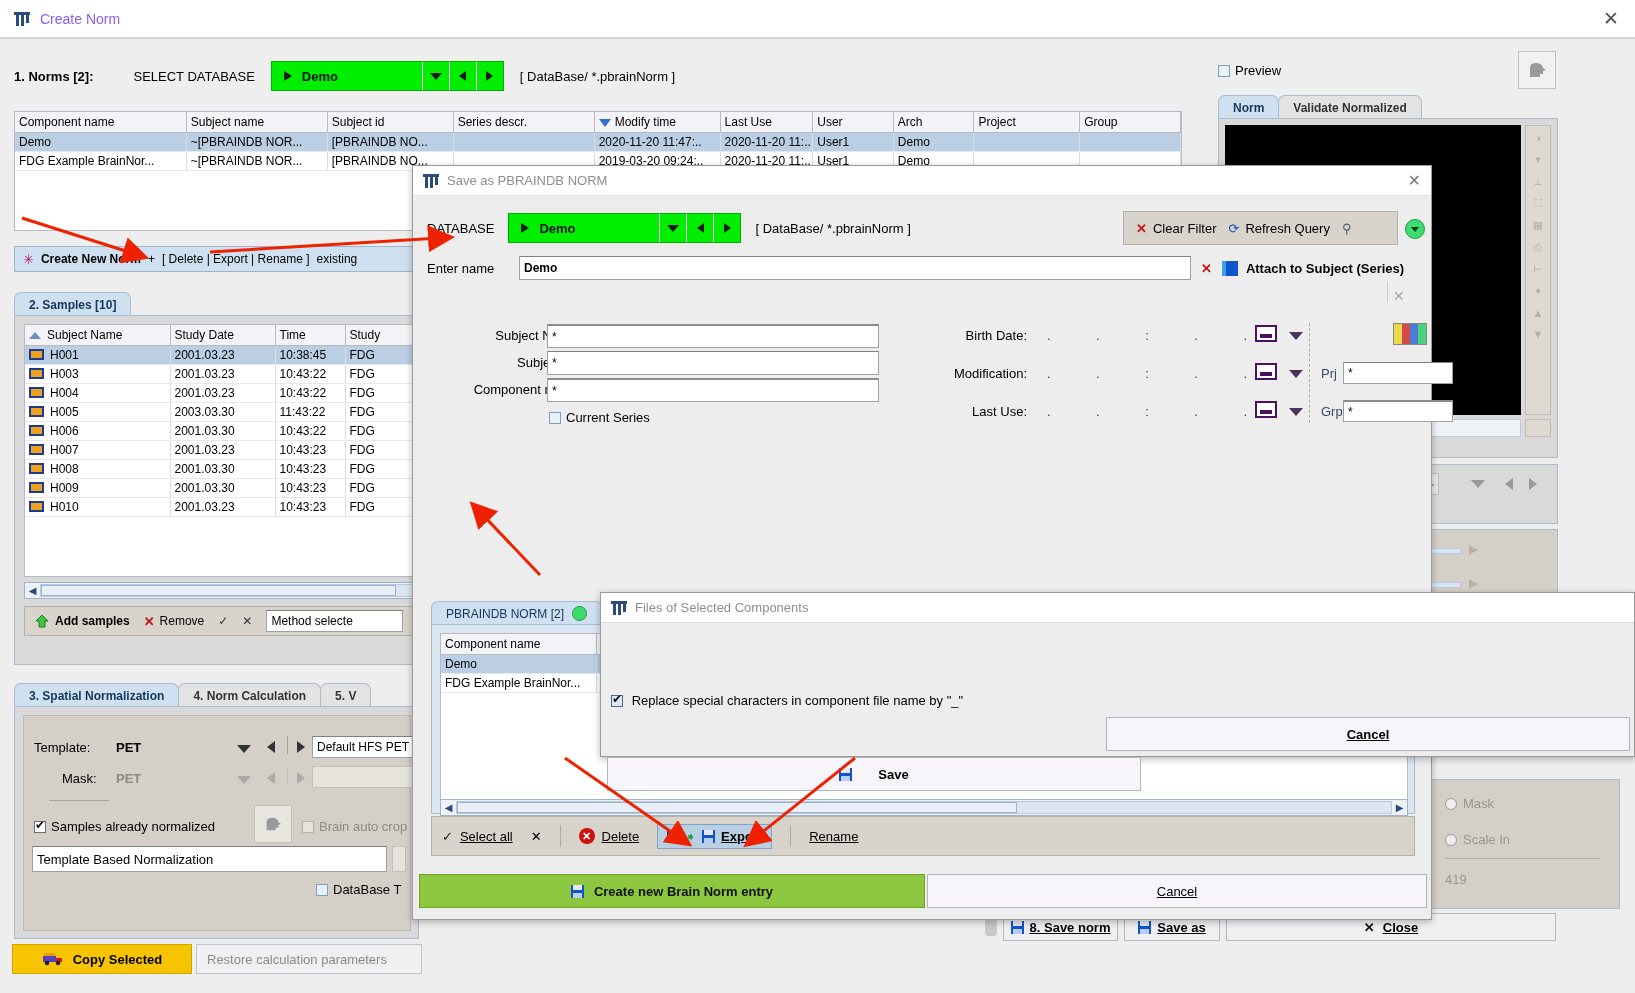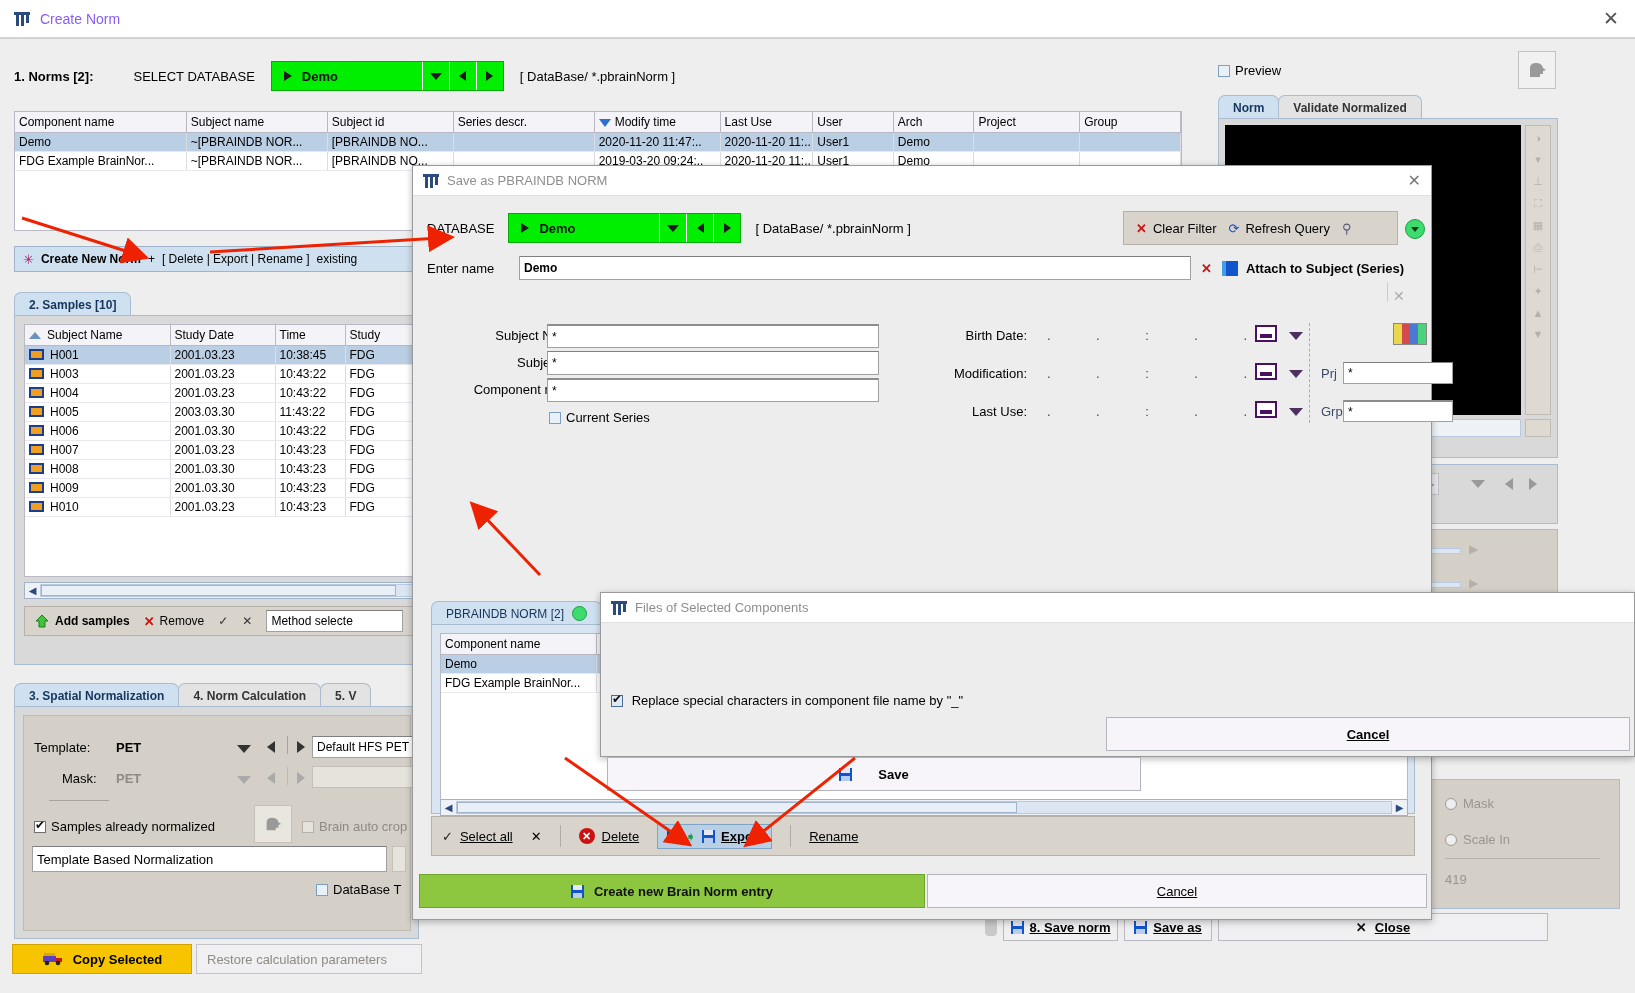--- a/index.html
+++ b/index.html
@@ -509,21 +509,21 @@
       <div style="position:absolute;left:14px;top:78px;width:155px;height:1px;background:#b5b1a9;"></div>
       <div style="position:absolute;left:14px;top:92px;">419</div>
     </div>
 
     <div style="position:absolute;left:985px;top:872px;width:640px;height:32px;display:flex;align-items:center;gap:6px;">
       <div style="width:12px;height:18px;background:#c9c9c9;border-radius:4px;"></div>
       <div style="width:115px;height:28px;background:#f0f0f2;border:1px solid #b8b8c0;display:flex;align-items:center;justify-content:center;gap:6px;font-weight:bold;font-size:13px;">
         <span class="floppy"></span>
           <span class="ul">8. Save norm</span>
       </div>
-      <div style="width:88px;height:28px;background:#f0f0f2;border:1px solid #b8b8c0;display:flex;align-items:center;justify-content:center;gap:6px;font-weight:bold;font-size:13px;">
+      <div style="width:96px;height:28px;background:#f0f0f2;border:1px solid #b8b8c0;display:flex;align-items:center;justify-content:center;gap:6px;font-weight:bold;font-size:13px;">
         <span class="floppy"></span>
           <span class="ul">Save as</span>
       </div>
       <div style="width:330px;height:28px;background:#f0f0f2;border:1px solid #b8b8c0;display:flex;align-items:center;justify-content:center;gap:8px;font-weight:bold;font-size:13px;">
         <span style="color:#111;">✕</span>
           <span class="ul">Close</span>
       </div>
     </div>
 
   </div>

